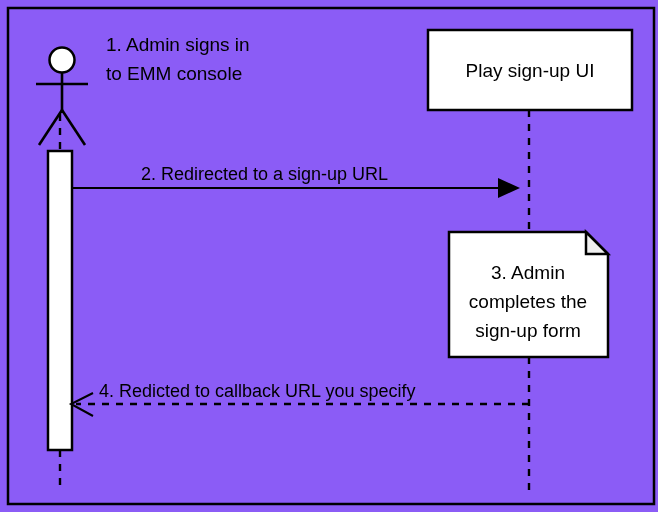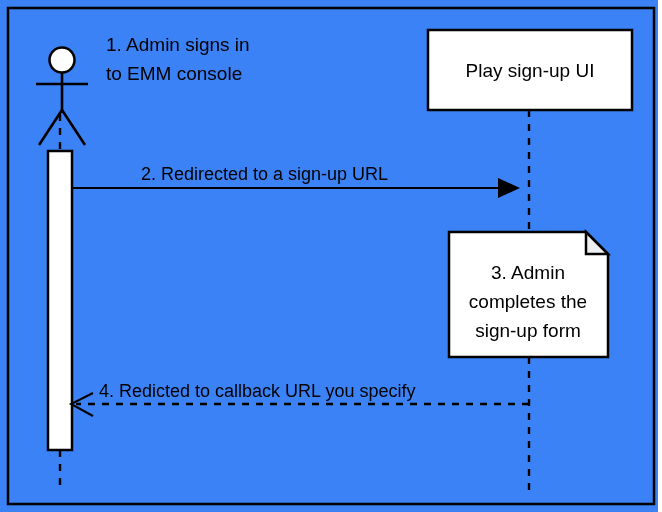--- a/index.html
+++ b/index.html
@@ -9,21 +9,21 @@
     background: #ffffff;
   }
   body {
     font-family: "Liberation Sans", sans-serif;
     -webkit-font-smoothing: antialiased;
   }
   #diagram-root {
     position: relative;
     width: 658px;
     height: 512px;
-    background: #3b82f6;
+    background: #8b5cf6;
     overflow: hidden;
     text-align: right;
   }
   #diagram-svg {
     position: absolute;
     left: 0;
     top: 0;
     width: 662px;
     height: 512px;
     display: block;

